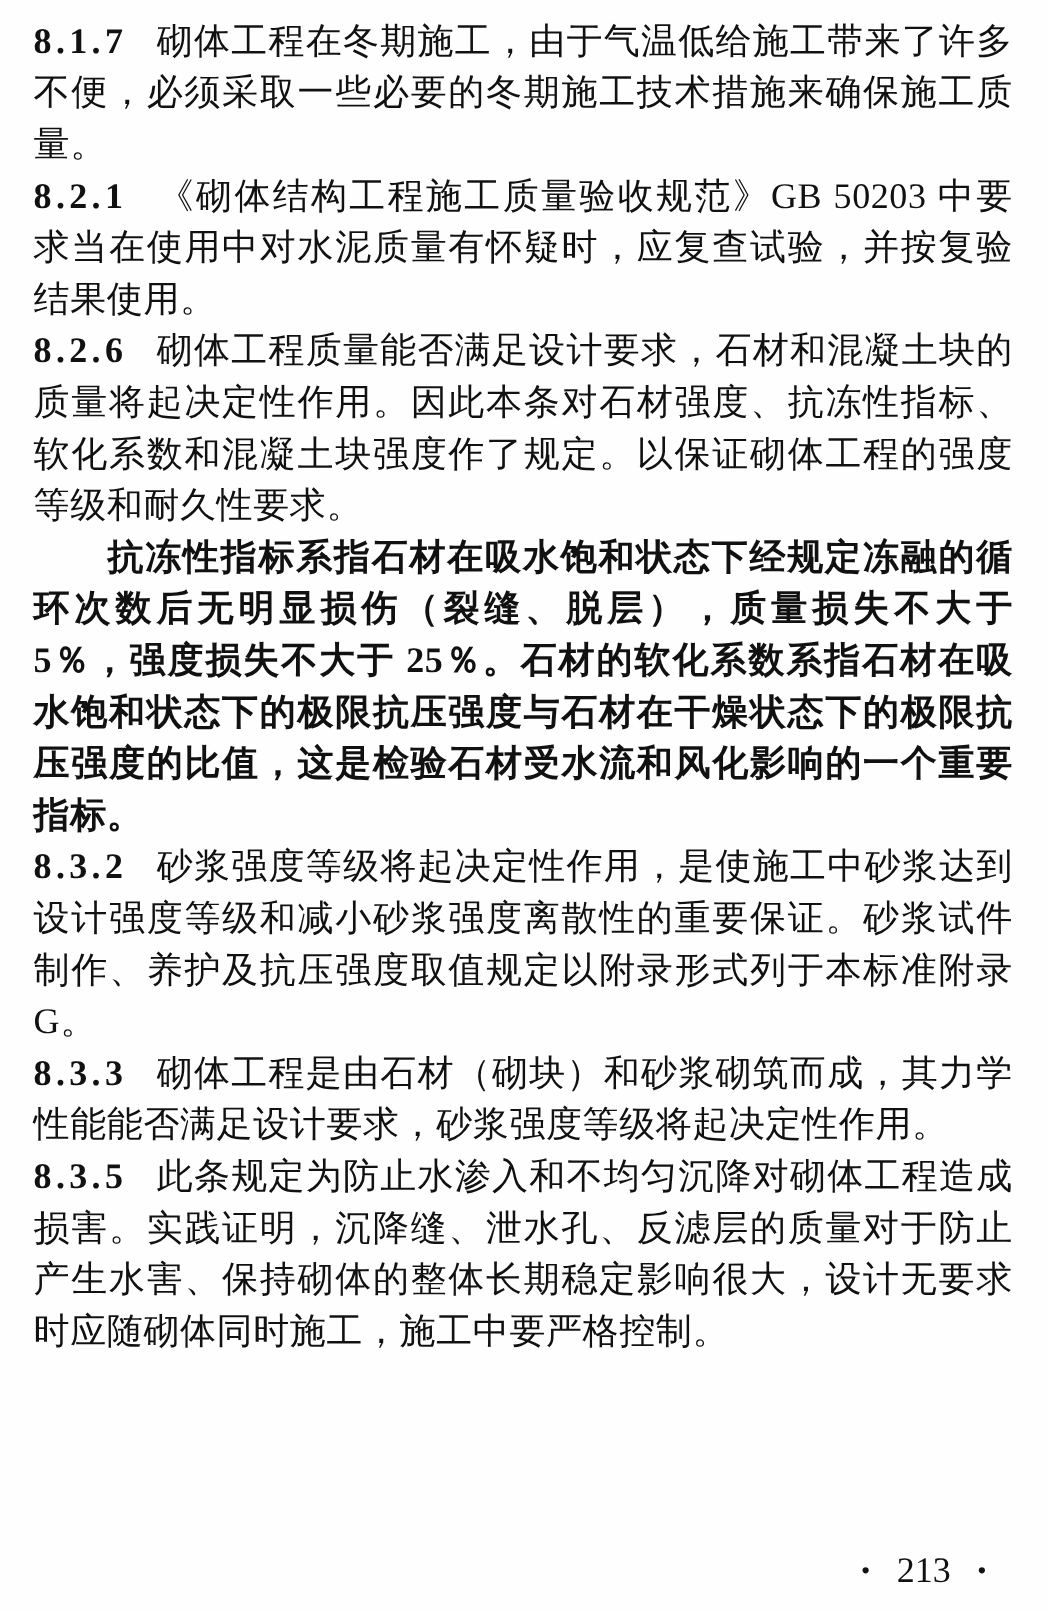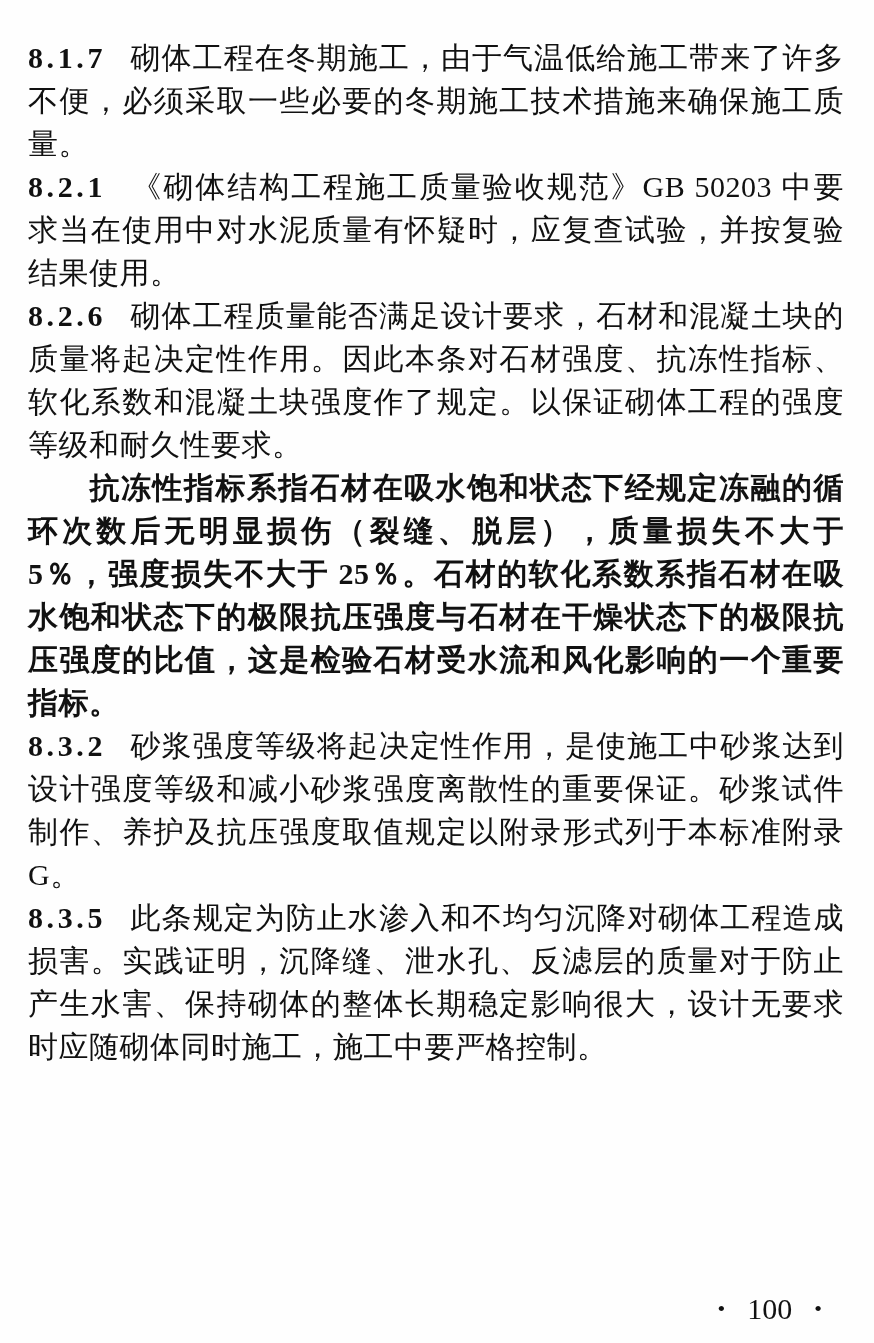--- a/index.html
+++ b/index.html
@@ -8,21 +8,21 @@
     background: #ffffff;
   }
   .page {
     position: relative;
     width: 874px;
     height: 1343px;
     background: #fefefe;
     color: #111111;
     font-family: "Liberation Serif", "DejaVu Serif", serif;
     box-sizing: border-box;
-    padding: 36px 30px 0 28px;
+    padding: 13px 30px 0 28px;
     overflow: hidden;
   }
   .content {
     width: 816px;
   }
   p.clause {
     margin: 0;
     font-size: 30px;
     line-height: 43px;
     text-align: justify;
@@ -64,24 +64,25 @@
 
     <p class="clause"><span class="num">8.2.1</span><span>《砌体结构工程施工质量验收规范》GB 50203 中要求当在使用中对水泥质量有怀疑时，应复查试验，并按复验结果使用。</span></p>
 
     <p class="clause"><span class="num">8.2.6</span><span>砌体工程质量能否满足设计要求，石材和混凝土块的质量将起决定性作用。因此本条对石材强度、抗冻性指标、软化系数和混凝土块强度作了规定。以保证砌体工程的强度等级和耐久性要求。</span></p>
 
     <p class="clause indented"><span>抗冻性指标系指石材在吸水饱和状态下经规定冻融的循环次数后无明显损伤（裂缝、脱层），质量损失不大于 5％，强度损失不大于 25％。石材的软化系数系指石材在吸水饱和状态下的极限抗压强度与石材在干燥状态下的极限抗压强度的比值，这是检验石材受水流和风化影响的一个重要指标。</span></p>
 
 
     <p class="clause"><span class="num">8.3.2</span><span>砂浆强度等级将起决定性作用，是使施工中砂浆达到设计强度等级和减小砂浆强度离散性的重要保证。砂浆试件制作、养护及抗压强度取值规定以附录形式列于本标准附录 G。</span></p>
 
+    <p class="clause"><span class="num">8.3.3</span><span>砌体工程是由石材（砌块）和砂浆砌筑而成，其力学性能能否满足设计要求，砂浆强度等级将起决定性作用。</span></p>
 
 
     <p class="clause"><span class="num">8.3.5</span><span>此条规定为防止水渗入和不均匀沉降对砌体工程造成损害。实践证明，沉降缝、泄水孔、反滤层的质量对于防止产生水害、保持砌体的整体长期稳定影响很大，设计无要求时应随砌体同时施工，施工中要严格控制。</span></p>
 
   </div>
 
   <div class="footer">
     <span class="dot">•</span>
-    <span>100</span>
+    <span>213</span>
     <span class="dot">•</span>
   </div>
 </div>
 
 </body></html>

